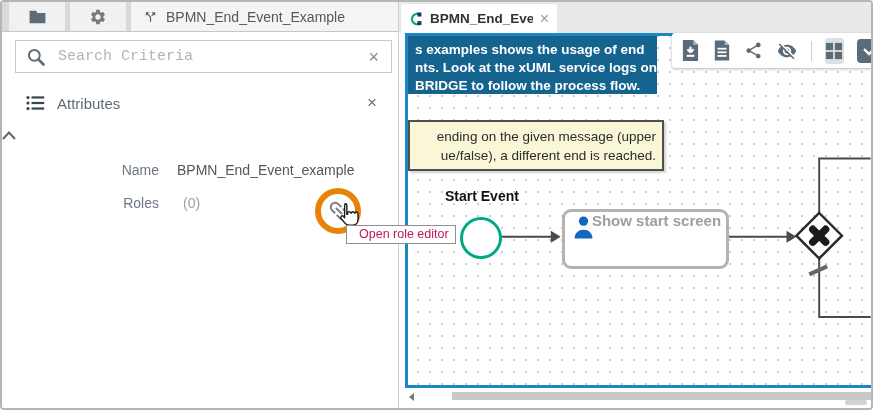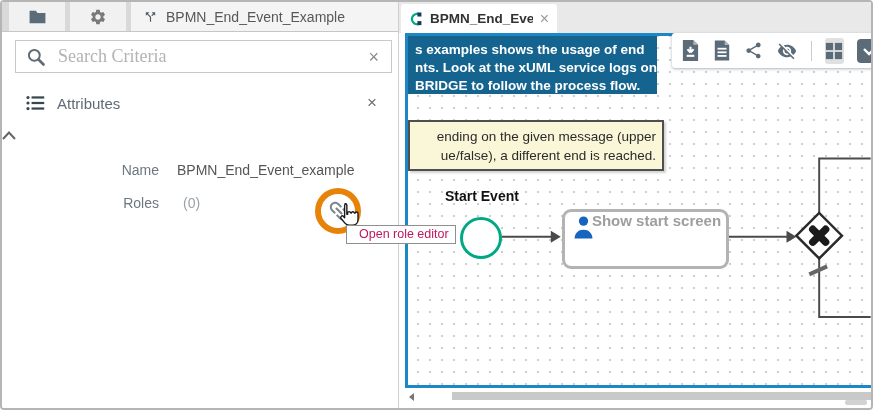--- a/index.html
+++ b/index.html
@@ -14,22 +14,22 @@
     background:#fff; border-right:1px solid #cfcfcf; }
   .lp-header{ position:absolute; left:0; top:0; width:100%; height:30px;
     background:#d9d9d9; border-bottom:1px solid #c6c6c6; display:flex; align-items:stretch; }
   .hdr-btn{ width:56px; background:#f1f1f1; display:flex; align-items:center; justify-content:center; margin-right:5px; }
   .hdr-btn:first-child{ margin-left:7px; }
   .lp-tab{ flex:1; background:#f4f4f4; display:flex; align-items:center; gap:8px; padding-left:12px;
     color:#585858; font-size:14px; white-space:nowrap; overflow:hidden; }
   .search-box{ position:absolute; left:13px; top:38px; width:377px; height:33px;
     border:1px solid #c9c9c9; background:#fff; display:flex; align-items:center; }
   .search-box .mag{ margin:0 12px 0 10px; }
-  .search-input{ flex:1; border:none; outline:none; font-size:18px; color:#0f172a; background:transparent;
-    font-family:Liberation Serif, serif; }
+  .search-input{ flex:1; border:none; outline:none; font-size:15px; color:#0f172a; background:transparent;
+    font-family:Liberation Mono, monospace; }
   .search-input::placeholder{ color:#b3b3b3; }
   .xmark{ color:#8a8a8a; font-size:18px; line-height:1; padding:0 12px; cursor:pointer; }
   .attr-row{ position:absolute; left:0; top:88px; width:100%; height:26px;
     display:flex; align-items:center; }
   .attr-row .ic{ margin:0 12px 0 24px; }
   .attr-title{ color:#5f6b76; font-size:15px; flex:1; }
   .attr-close{ color:#6f6f6f; font-size:17px; padding:0 21px; cursor:pointer; }
   .props-row{ position:absolute; left:0; top:120px; width:100%; height:26px; display:flex; align-items:center; }
   .props-title{ color:#3b3b3b; font-size:15px; font-weight:bold; margin-left:14px; flex:1; }
   .props-chevron{ margin-right:22px; }

